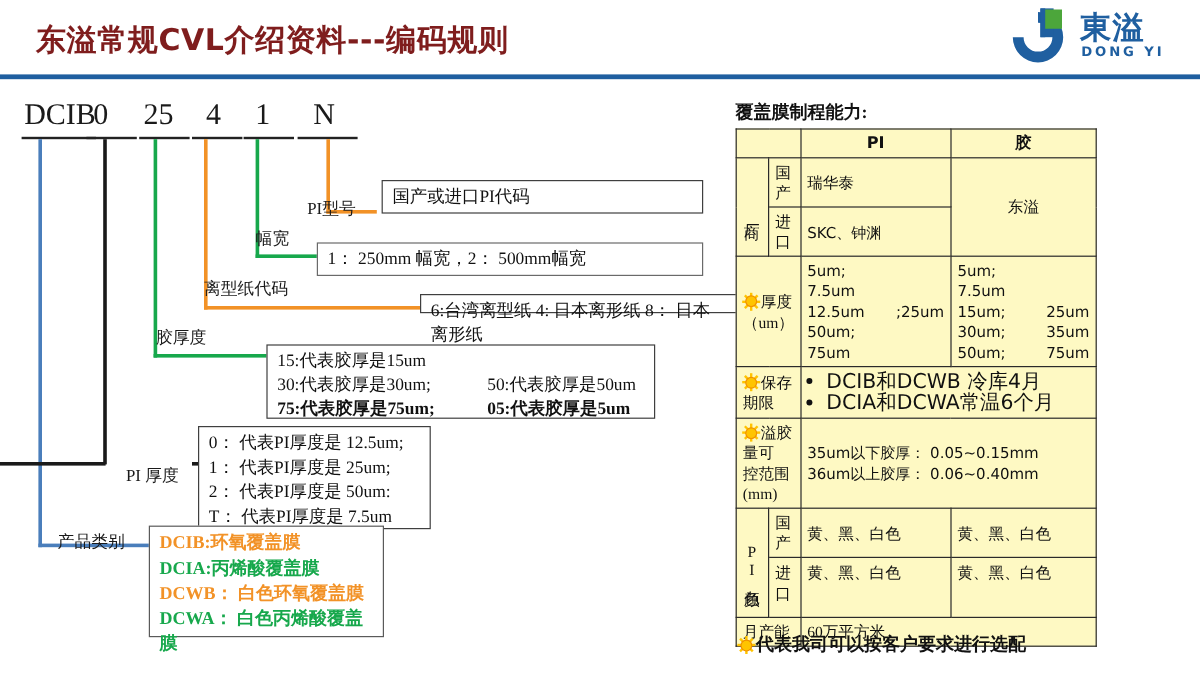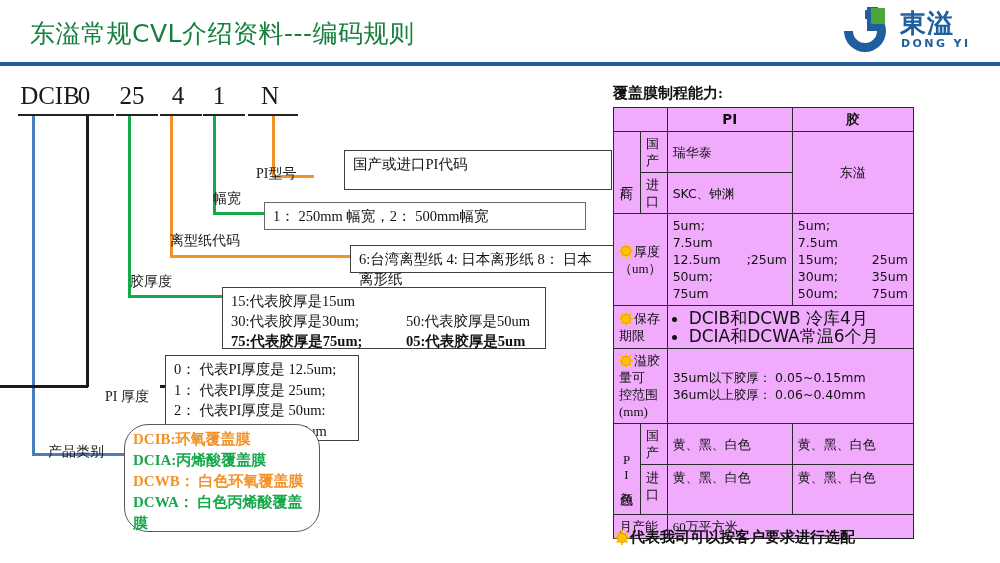--- a/index.html
+++ b/index.html
@@ -9,23 +9,23 @@
     font-family:"Liberation Serif","DejaVu Serif",serif;
     position:relative;
     overflow:hidden;
   }
   .abs{position:absolute;}
 
   
   #header-title{
     left:30px; top:17px;
     font-family:"DejaVu Sans","Liberation Sans",sans-serif;
-    font-weight:normal;
+    font-weight:bold;
     font-size:25px;
-    color:#15803d;
+    color:#7f1d1d;
     letter-spacing:0.5px;
     white-space:nowrap;
   }
   #header-rule{
     left:0px; top:62px; width:1000px; height:4px;
     background:#1F5FA0;
   }
   #logo{
     right:12px; top:4px; width:150px; height:52px;
   }
@@ -90,21 +90,21 @@
   #cap-title{
     left:613px; top:84px;
     font-family:"Liberation Serif","DejaVu Serif",serif;
     font-weight:bold; font-size:15px; color:#111;
   }
   table.cap{
     position:absolute;
     left:613px; top:107px;
     border-collapse:collapse;
     width:300px;
-    background:#f0abfc;
+    background:#fef9c3;
     font-family:"Liberation Serif","DejaVu Serif",serif;
     font-size:13px;
     color:#111;
   }
   table.cap td, table.cap th{
     border:1.4px solid #2a2a2a;
     padding:3px 5px;
     vertical-align:middle;
     font-weight:normal;
     line-height:17px;
@@ -194,29 +194,29 @@
 <div class="abs" style="left:272px;top:116px;width:3px;height:62px;background:#F29227;"></div>
 <div class="abs" style="left:272px;top:175px;width:42px;height:3px;background:#F29227;"></div>
 
 <div class="abs lbl" style="left:256px;top:165px;">PI型号</div>
 <div class="abs lbl" style="left:213px;top:190px;">幅宽</div>
 <div class="abs lbl" style="left:170px;top:232px;">离型纸代码</div>
 <div class="abs lbl" style="left:130px;top:273px;">胶厚度</div>
 <div class="abs lbl" style="left:105px;top:388px;">PI 厚度</div>
 <div class="abs lbl" style="left:48px;top:443px;">产品类别</div>
 
-<div class="abs desc-box" style="left:318px;top:150px;width:268px;height:40px;margin-left:26px;">
+<div class="abs desc-box" style="left:318px;top:150px;width:268px;height:28px;">
   <span>国产或进口PI代码</span>
 </div>
 
 <div class="abs desc-box thin" style="left:264px;top:202px;width:322px;height:28px;">
   <span>1： 250mm 幅宽，2： 500mm幅宽</span>
 </div>
 
-<div class="abs desc-box" style="left:350px;top:245px;width:265px;height:28px;">
+<div class="abs desc-box" style="left:350px;top:245px;width:265px;height:16px;">
   <span>6:台湾离型纸  4: 日本离形纸 8： 日本离形纸</span>
 </div>
 
 <div class="abs desc-box" style="left:222px;top:287px;width:324px;height:62px;padding-top:3px;">
   <div class="two-col">
     <span class="c2">15:代表胶厚是15um</span>
   </div>
   <div class="two-col">
     <span class="c1">30:代表胶厚是30um;</span>
     <span class="c2">50:代表胶厚是50um</span>
@@ -227,21 +227,21 @@
   </div>
 </div>
 
 <div class="abs desc-box" style="left:165px;top:355px;width:194px;height:86px;line-height:20.5px;">
   <div>0： 代表PI厚度是 12.5um;</div>
   <div>1： 代表PI厚度是 25um;</div>
   <div>2： 代表PI厚度是 50um:</div>
   <div>T： 代表PI厚度是 7.5um</div>
 </div>
 
-<div class="abs cat-box" style="left:124px;top:424px;width:196px;height:108px;border-radius:24px;">
+<div class="abs cat-box" style="left:124px;top:438px;width:196px;height:93px;">
   <div class="c-orange">DCIB:环氧覆盖膜</div>
   <div class="c-green">DCIA:丙烯酸覆盖膜</div>
   <div class="c-orange">DCWB： 白色环氧覆盖膜</div>
   <div class="c-green">DCWA： 白色丙烯酸覆盖膜</div>
 </div>
 
 <div class="abs" id="cap-title">覆盖膜制程能力:</div>
 
 <table class="cap">
   <tbody>

